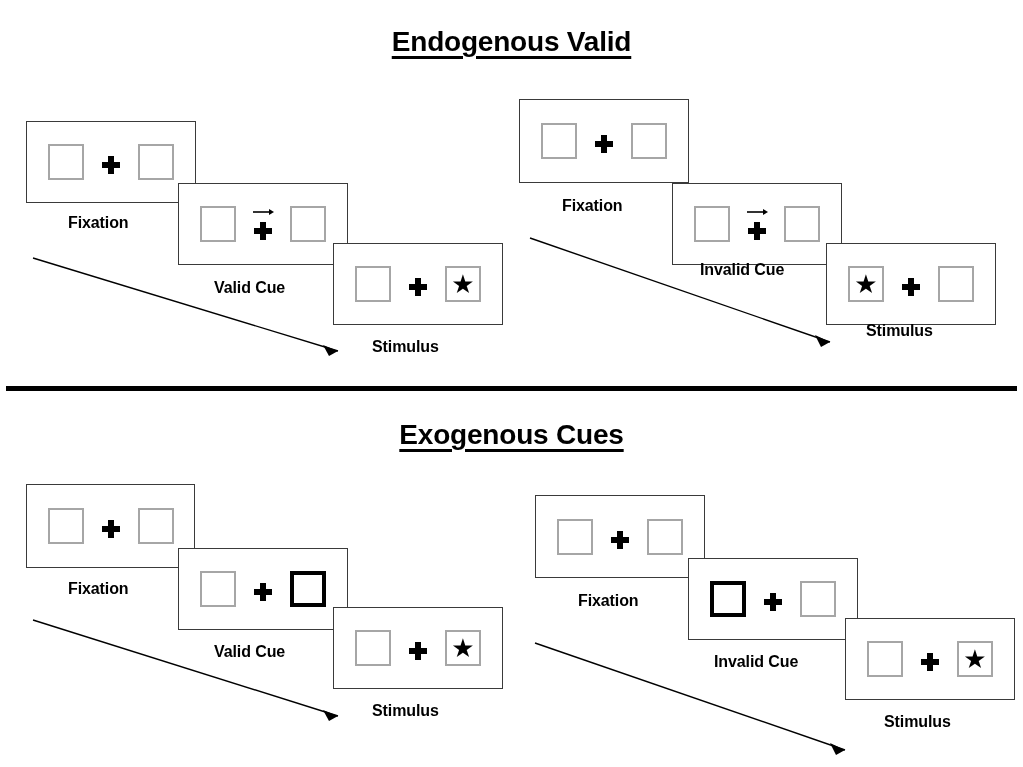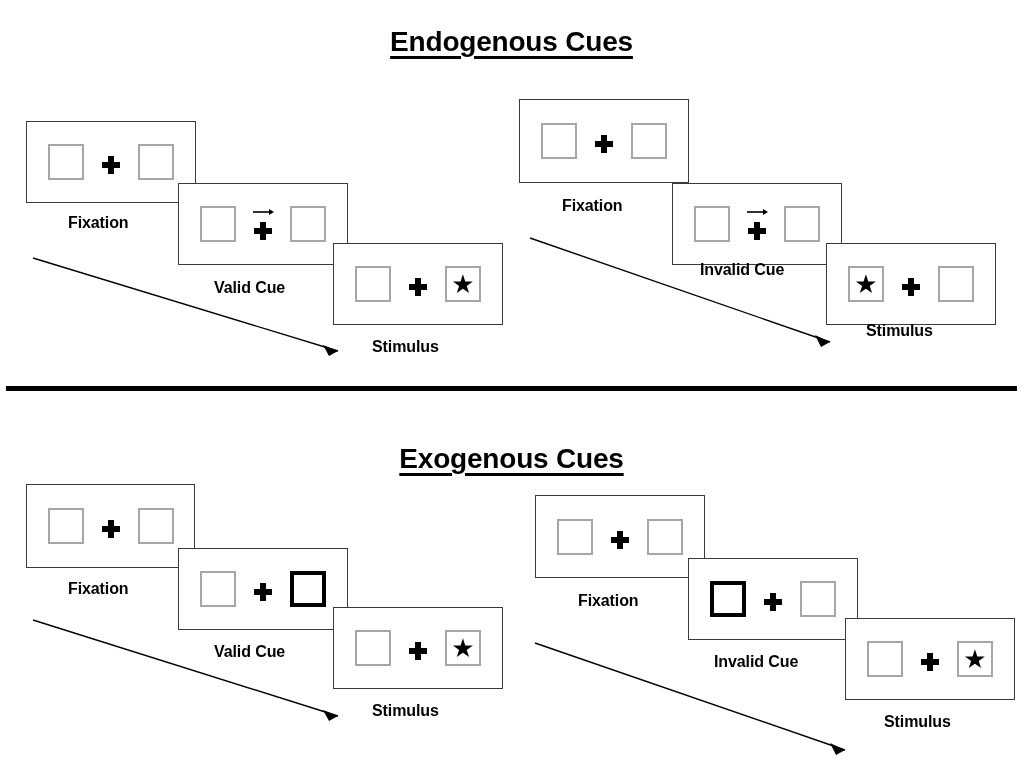--- a/index.html
+++ b/index.html
@@ -143,21 +143,21 @@
 
   
   .time-arrow {
     position: absolute;
     overflow: visible;
   }
 </style>
 </head>
 <body>
 
-<div class="section-title" style="top:26px;">Endogenous Cues</div>
+<div class="section-title" style="top:26px;">Endogenous Valid</div>
 
 <div class="panel" style="left:26px; top:121px; width:170px; height:82px;">
   <div class="panel-inner">
     <div class="box"></div>
     <div class="center-stack">
       <div class="cross"></div>
     </div>
     <div class="box"></div>
   </div>
 </div>
@@ -235,21 +235,21 @@
 </div>
 <div class="caption" style="left:866px; top:322px;">Stimulus</div>
 
 <svg class="time-arrow" style="left:525px; top:230px;" width="320" height="122">
   <line x1="5" y1="8" x2="305" y2="112" stroke="#000" stroke-width="1.4"></line>
   <polygon points="305,112 290,105 296,117" fill="#000"></polygon>
 </svg>
 
 <div class="divider" style="top:386px;"></div>
 
-<div class="section-title" style="top:443px;">Exogenous Cues</div>
+<div class="section-title" style="top:419px;">Exogenous Cues</div>
 
 <div class="panel" style="left:26px; top:484px; width:169px; height:84px;">
   <div class="panel-inner">
     <div class="box"></div>
     <div class="center-stack">
       <div class="cross"></div>
     </div>
     <div class="box"></div>
   </div>
 </div>

